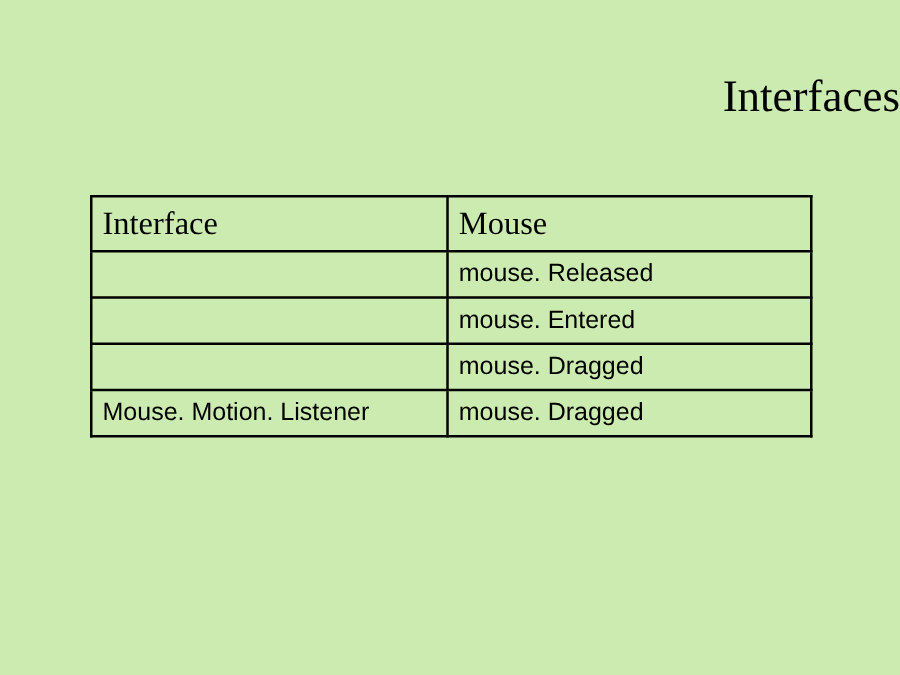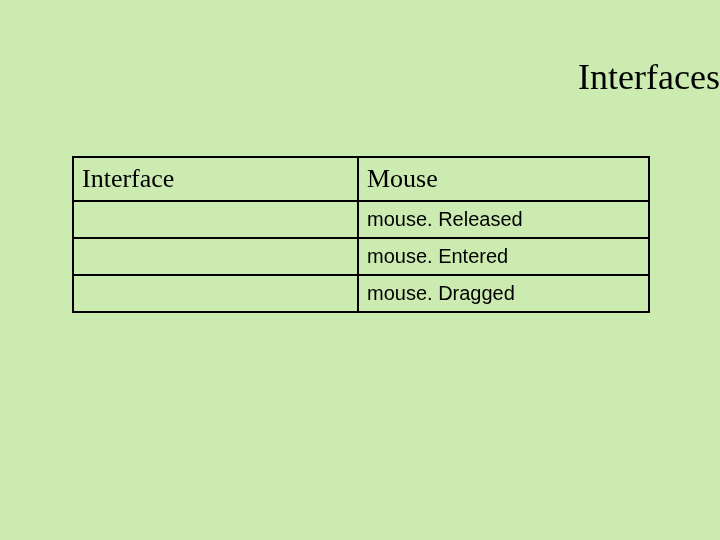--- a/index.html
+++ b/index.html
@@ -79,15 +79,19 @@
         <td>mouse. Released</td>
       </tr>
       <tr>
         <td></td>
         <td>mouse. Entered</td>
       </tr>
       <tr>
         <td></td>
         <td>mouse. Dragged</td>
       </tr>
+      <tr>
+        <td>Mouse. Motion. Listener</td>
+        <td>mouse. Dragged</td>
+      </tr>
     </tbody>
   </table>
 </div>
 
 </body></html>

